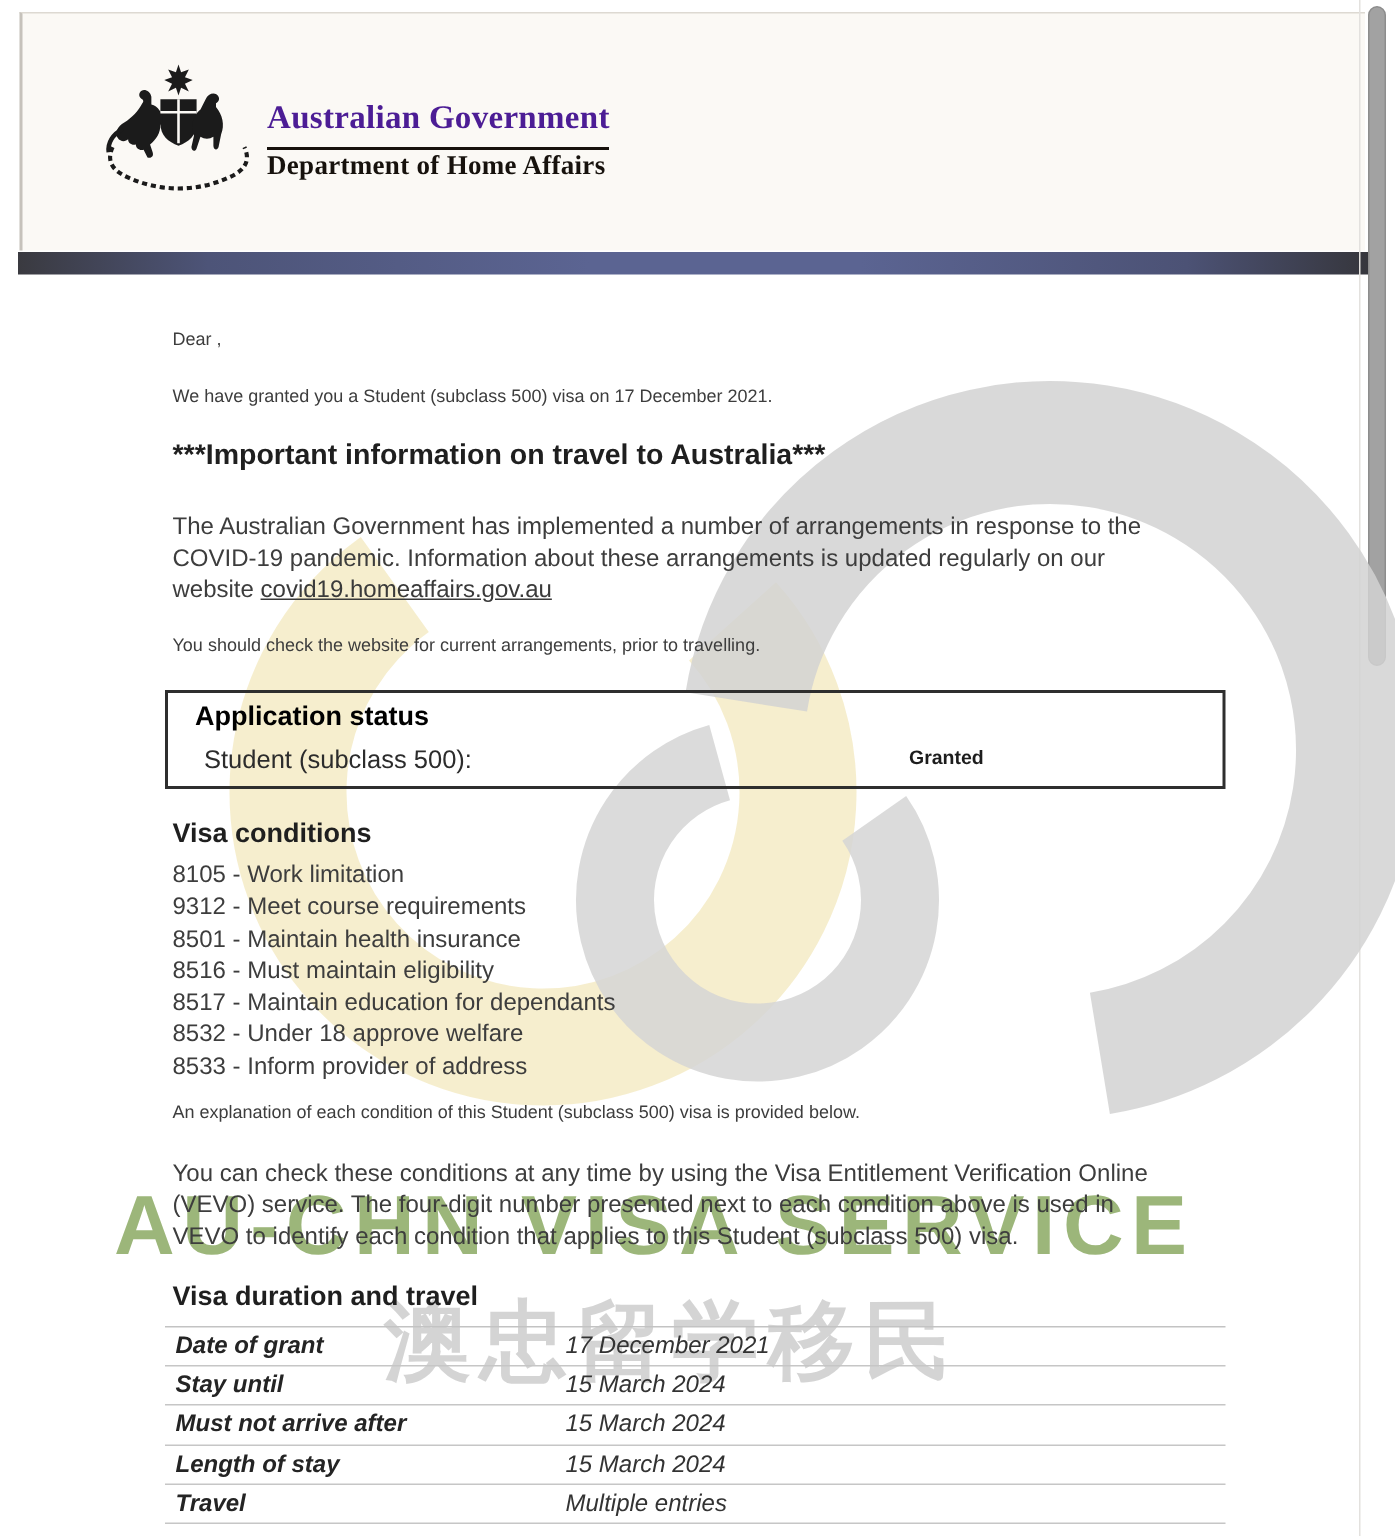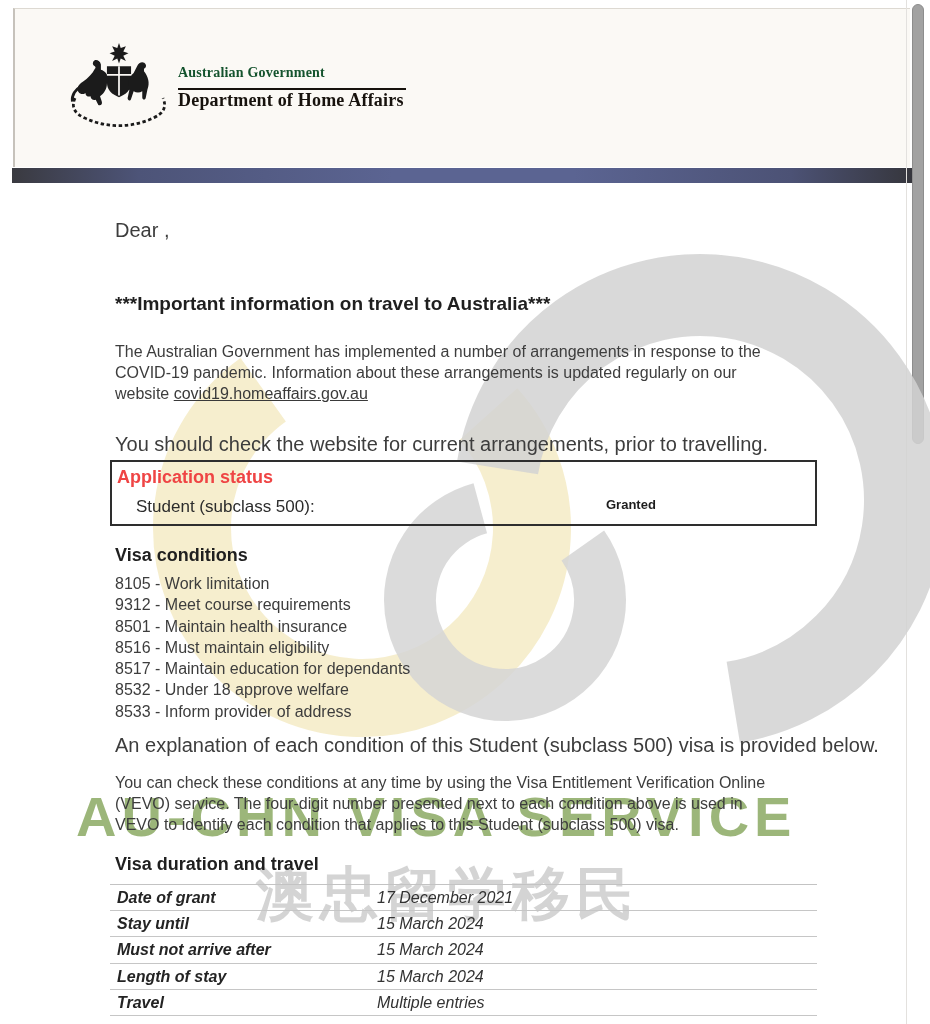--- a/index.html
+++ b/index.html
@@ -4,50 +4,50 @@
 <style>
   html,body{margin:0;padding:0;background:#ffffff;}
   .page{position:relative;width:930px;height:1024px;overflow:hidden;background:#ffffff;
         font-family:"Liberation Sans","DejaVu Sans",sans-serif;color:#3d3d3d;}
   
   .header-card{position:absolute;left:13px;top:8px;width:895px;height:158px;
                background:#fbf9f5;border-left:2px solid #c6c2bb;border-top:1px solid #ddd9d2;}
   .crest{position:absolute;left:48px;top:28px;width:112px;height:98px;}
   .gov-text{position:absolute;left:163px;top:56px;}
   .gov-line1{font-family:"Liberation Serif","DejaVu Serif",serif;font-weight:bold;
-             font-size:14px;color:#14532d;letter-spacing:.2px;}
+             font-size:22px;color:#4c1d95;letter-spacing:.2px;}
   .gov-rule{width:228px;height:2px;background:#17120d;margin-top:7px;}
   .gov-line2{font-family:"Liberation Serif","DejaVu Serif",serif;font-weight:bold;
              font-size:18px;color:#17120d;margin-top:0;letter-spacing:.2px;}
   
   .divider-bar{position:absolute;left:12px;top:168px;width:906px;height:15px;
     background:linear-gradient(90deg,#3a3a40 0%,#4d5478 14%,#5b6492 42%,#5b6492 62%,#4c5275 86%,#35353a 100%);}
   
   .page-edge{position:absolute;left:906px;top:0;width:1px;height:1024px;background:#e3e1de;}
   .scroll-thumb{position:absolute;left:912px;top:4px;width:10px;height:438px;border-radius:6px;
                 background:#a2a2a2;border:1px solid #8d8d8d;}
   
   .wm-logo{position:absolute;left:0;top:0;z-index:1;pointer-events:none;}
   .wm-en{position:absolute;left:76px;top:784px;z-index:1;font-weight:bold;font-size:56px;
          letter-spacing:5px;color:#4d7c0f;opacity:.55;white-space:nowrap;pointer-events:none;}
   .wm-cn{position:absolute;left:256px;top:856px;z-index:1;font-weight:bold;font-size:58px;
          letter-spacing:6px;color:#b9b9b9;opacity:.6;white-space:nowrap;pointer-events:none;}
   
   .content{position:absolute;left:0;top:0;width:930px;height:1024px;z-index:2;}
-  .line{position:absolute;left:115px;font-size:20px;color:#3d3d3d;white-space:nowrap;}
+  .line{position:absolute;left:115px;font-size:12px;color:#3d3d3d;white-space:nowrap;}
   .salutation{top:219px;}
   .grant-line{top:257px;}
   .important-heading{top:293px;font-size:19px;font-weight:bold;color:#1f1f1f;}
   .covid-para{position:absolute;left:115px;top:341px;width:720px;font-size:16px;line-height:21px;color:#3d3d3d;}
   .covid-link{color:#3a3a3a;text-decoration:underline;cursor:pointer;}
-  .check-line{top:423px;margin-top:10px;}
+  .check-line{top:423px;}
   
   .status-box{position:absolute;left:110px;top:460px;width:703px;height:62px;
               border:2.5px solid #2e2e2e;background:transparent;}
-  .status-title{position:absolute;left:5px;top:5px;font-size:18px;font-weight:bold;color:#ef4444;}
+  .status-title{position:absolute;left:18px;top:5px;font-size:18px;font-weight:bold;color:#000000;}
   .status-label{position:absolute;left:8px;top:35px;font-size:17px;color:#2c2c2c;margin-left:16px;}
   .status-value{position:absolute;left:494px;top:35px;font-size:13px;font-weight:bold;color:#1d1d1d;}
   
   .vc-title{top:545px;font-size:18px;font-weight:bold;color:#1f1f1f;}
   .vc-list{position:absolute;left:115px;top:573px;font-size:16px;line-height:21.3px;color:#3d3d3d;}
   .explanation{top:734px;}
   .vevo-para{position:absolute;left:115px;top:772px;width:730px;font-size:16px;line-height:21px;color:#3d3d3d;}
   
   .vdt-title{top:854px;font-size:18px;font-weight:bold;color:#1f1f1f;}
   .duration-table{position:absolute;left:110px;top:884px;width:707px;border-top:1.5px solid #c3c3c3;font-style:italic;}
@@ -87,20 +87,21 @@
     </div>
   </div>
 
   <div class="divider-bar"></div>
   <div class="page-edge"></div>
   <div class="scroll-thumb"></div>
 
   <div class="content">
 
     <div class="line salutation">Dear ,</div>
+    <div class="line grant-line">We have granted you a Student (subclass 500) visa on 17 December 2021.</div>
     <div class="line important-heading">***Important information on travel to Australia***</div>
 
     <div class="covid-para">
       <span>The Australian Government has implemented a number of arrangements in response to the</span><br>
       <span>COVID-19 pandemic. Information about these arrangements is updated regularly on our</span><br>
       <span>website </span><span class="covid-link">covid19.homeaffairs.gov.au</span>
     </div>
 
     <div class="line check-line">You should check the website for current arrangements, prior to travelling.</div>
 

